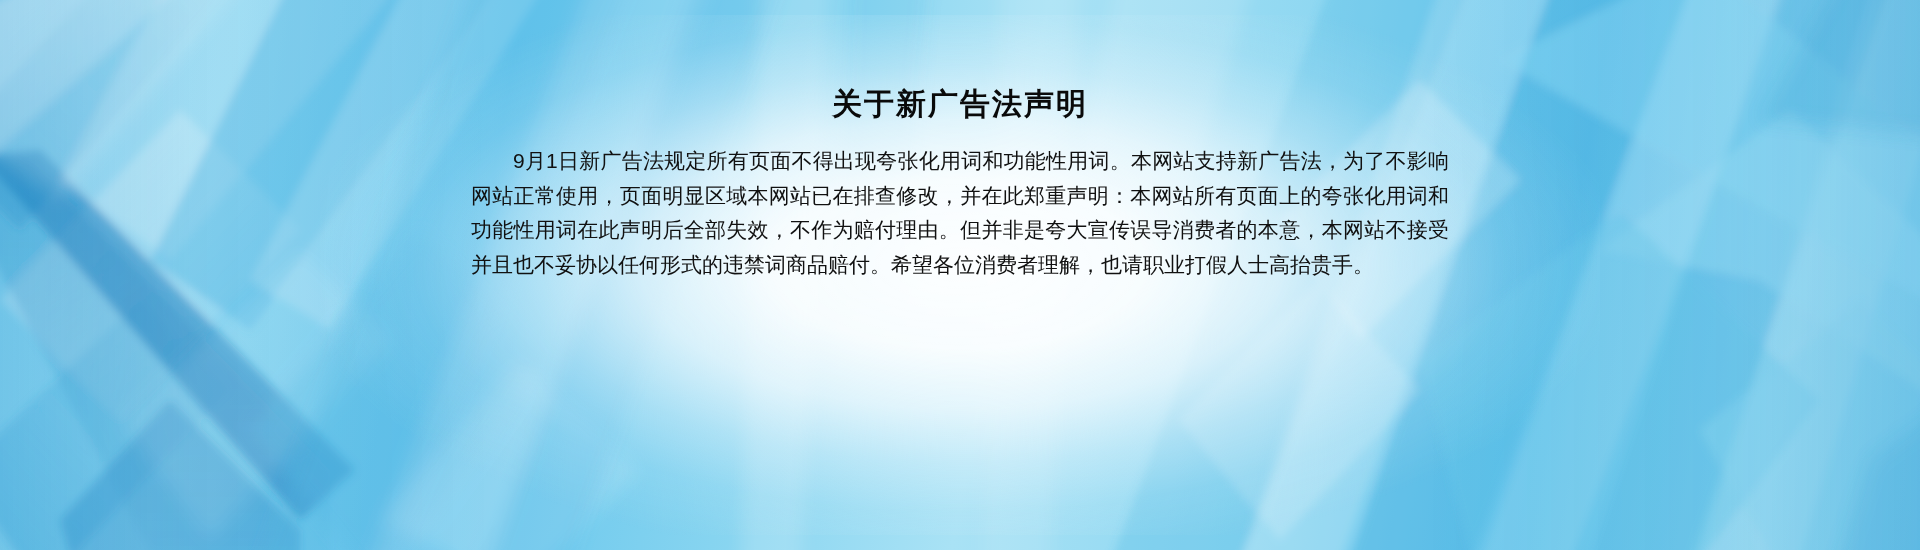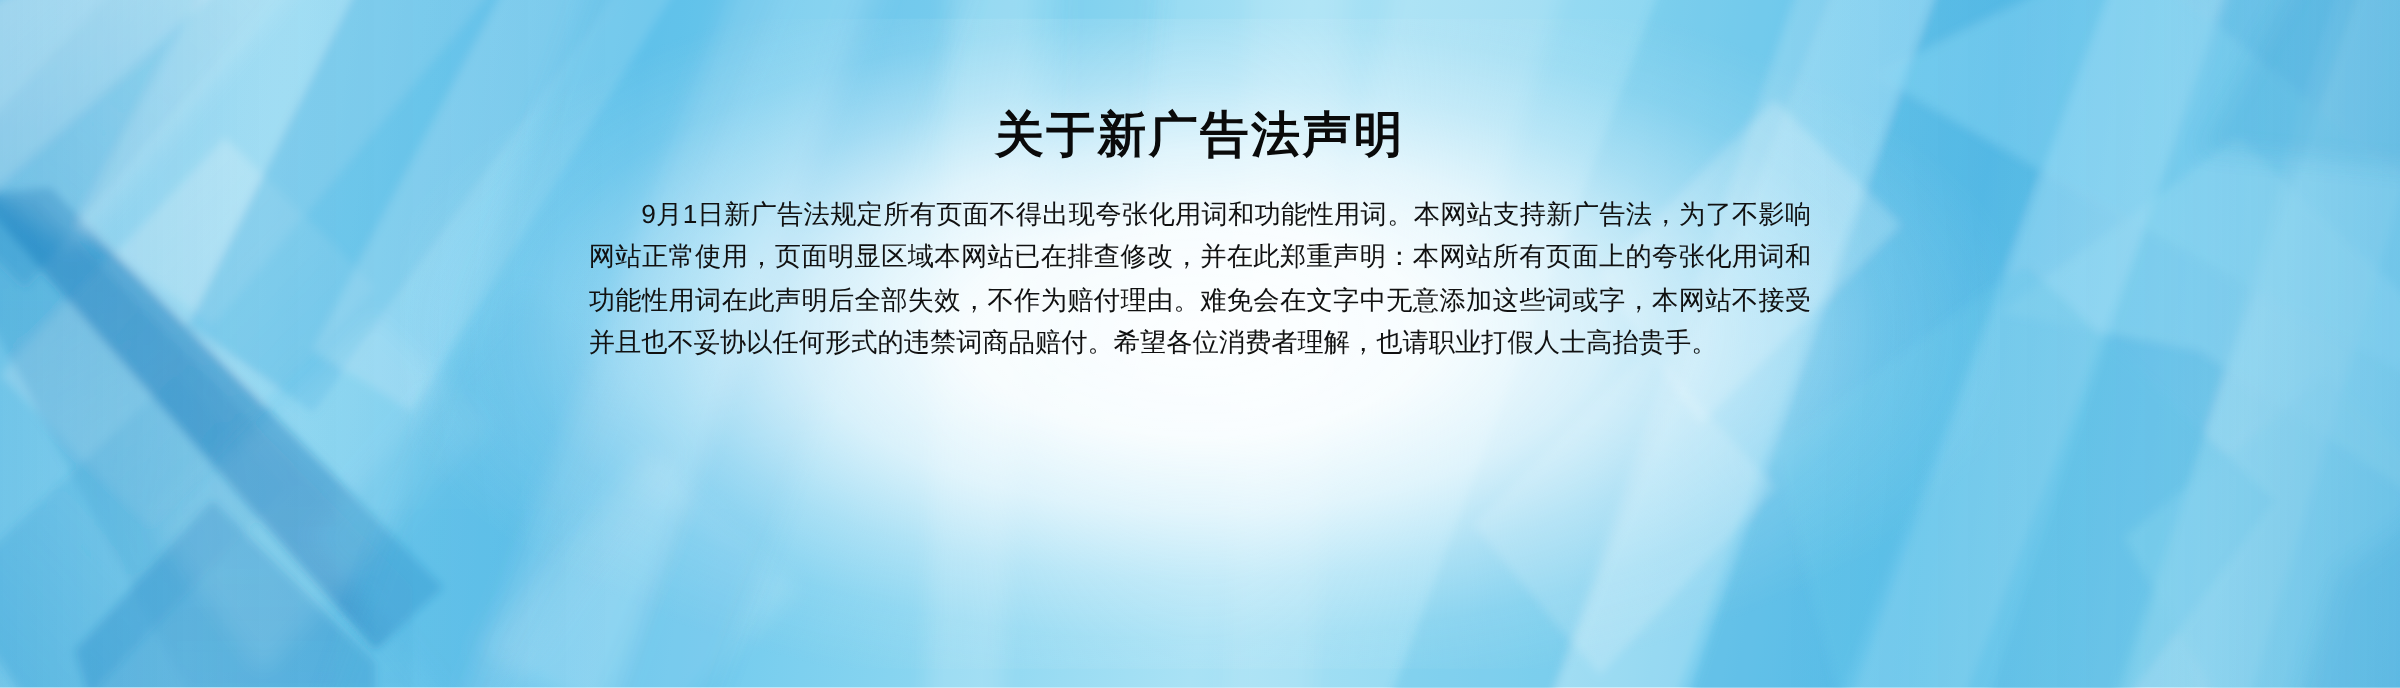--- a/index.html
+++ b/index.html
@@ -82,21 +82,21 @@
     top: 0;
     bottom: 0;
     display: flex;
     flex-direction: column;
     align-items: center;
     padding-top: 86px;
     box-sizing: border-box;
   }
 
   .title {
-    font-size: 39px;
+    font-size: 30px;
     font-weight: bold;
     color: #0a0a0a;
     letter-spacing: 2px;
     line-height: 1.2;
     margin: 0 0 22px 0;
     text-align: center;
     white-space: nowrap;
   }
 
   .body-block {
@@ -212,18 +212,18 @@
   </div>
 
   <div class="bg-glow"></div>
   <div class="bg-vignette"></div>
 
   <div class="content">
 
     <h1 class="title">关于新广告法声明</h1>
 
     <div class="body-block">
-      <p class="para para-indent">9月1日新广告法规定所有页面不得出现夸张化用词和功能性用词。本网站支持新广告法，为了不影响网站正常使用，页面明显区域本网站已在排查修改，并在此郑重声明：本网站所有页面上的夸张化用词和功能性用词在此声明后全部失效，不作为赔付理由。难免会在文字中无意添加这些词或字，本网站不接受并且也不妥协以任何形式的违禁词商品赔付。希望各位消费者理解，也请职业打假人士高抬贵手。</p>
+      <p class="para para-indent">9月1日新广告法规定所有页面不得出现夸张化用词和功能性用词。本网站支持新广告法，为了不影响网站正常使用，页面明显区域本网站已在排查修改，并在此郑重声明：本网站所有页面上的夸张化用词和功能性用词在此声明后全部失效，不作为赔付理由。但并非是夸大宣传误导消费者的本意，本网站不接受并且也不妥协以任何形式的违禁词商品赔付。希望各位消费者理解，也请职业打假人士高抬贵手。</p>
     </div>
 
   </div>
 
 </div>
 
 </body></html>

